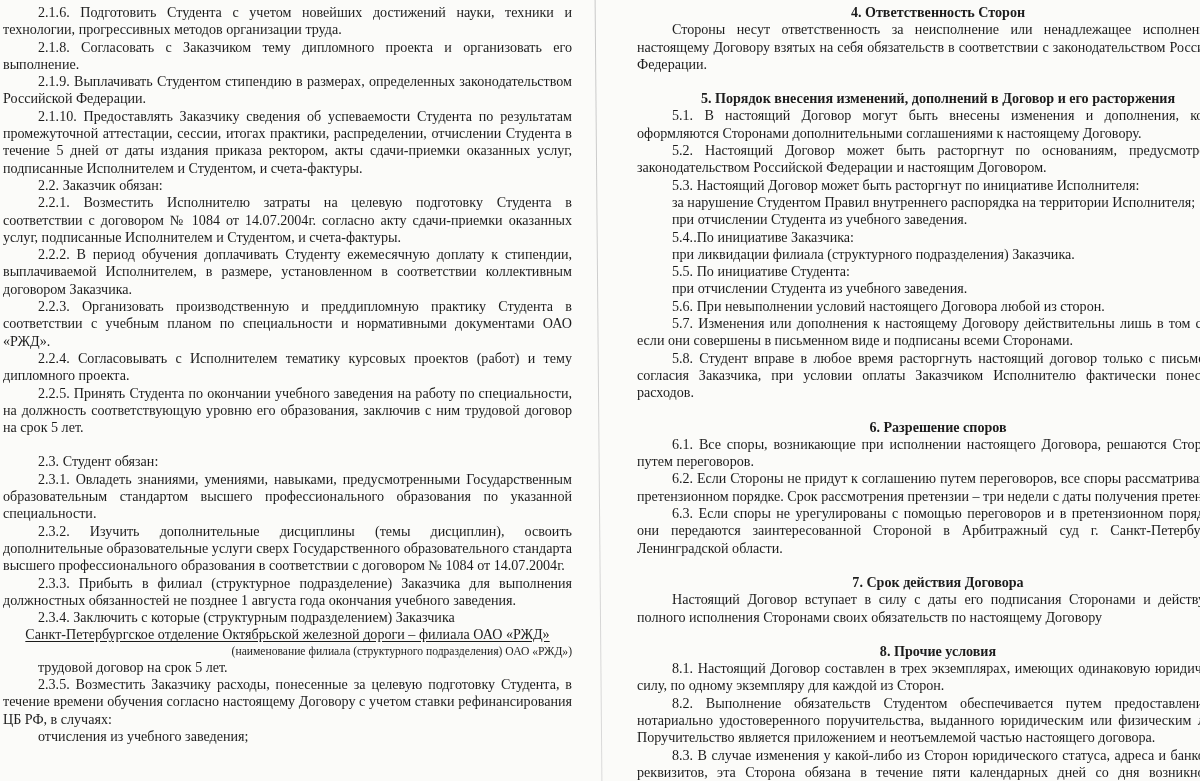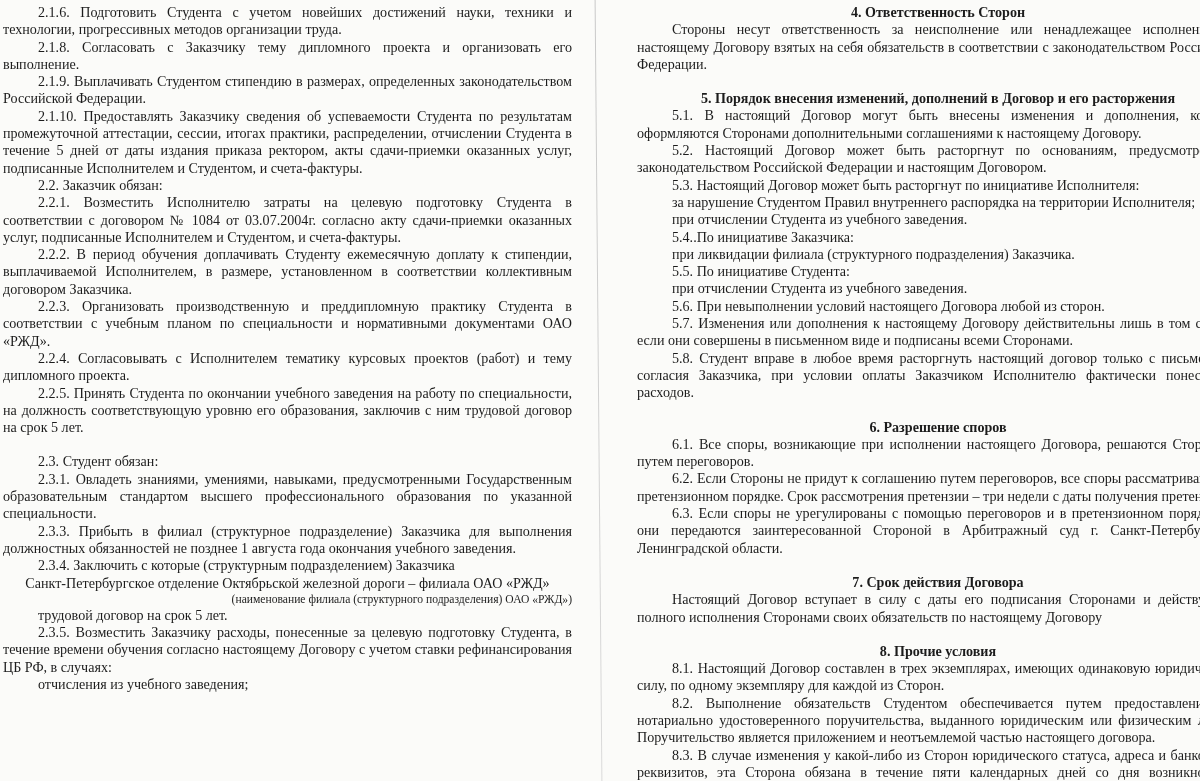--- a/index.html
+++ b/index.html
@@ -29,43 +29,44 @@
   p.noindent { text-indent: 0; padding-left: 35px; }
   p.nojust { text-align: left; }
   .gap { height: 17px; }
   h2 {
     margin: 0; font-size: 14.1px; line-height: 17.3px;
     font-weight: bold; text-align: center;
   }
   .right-head { width: 602px; }
   .branch {
     text-align: center; text-indent: 0; font-size: 14.1px;
-    text-underline-offset: 2px;
+    text-decoration: underline; text-underline-offset: 2px;
   }
   .caption {
     text-align: right; text-indent: 0; font-size: 11.6px; line-height: 15px;
   }
 </style>
 </head>
 <body>
 
 <div class="page page-left">
   <p>2.1.6. Подготовить Студента с учетом новейших достижений науки, техники и технологии, прогрессивных методов организации труда.</p>
-  <p>2.1.8. Согласовать с Заказчику тему дипломного проекта и организовать его выполнение.</p>
+  <p>2.1.8. Согласовать с Заказчиком тему дипломного проекта и организовать его выполнение.</p>
   <p>2.1.9. Выплачивать Студентом стипендию в размерах, определенных законодательством Российской Федерации.</p>
   <p>2.1.10. Предоставлять  Заказчику  сведения  об успеваемости Студента по результатам промежуточной аттестации, сессии, итогах практики, распределении,  отчислении  Студента в течение 5 дней от даты издания приказа ректором, акты сдачи-приемки оказанных услуг, подписанные Исполнителем и Студентом, и счета-фактуры.</p>
   <p>2.2. Заказчик обязан:</p>
-  <p>2.2.1. Возместить Исполнителю затраты на целевую подготовку Студента в соответствии с договором   № 1084 от  03.07.2004г. согласно акту сдачи-приемки оказанных услуг, подписанные Исполнителем и Студентом, и счета-фактуры.</p>
+  <p>2.2.1. Возместить Исполнителю затраты на целевую подготовку Студента в соответствии с договором   № 1084 от  14.07.2004г. согласно акту сдачи-приемки оказанных услуг, подписанные Исполнителем и Студентом, и счета-фактуры.</p>
   <p>2.2.2. В период обучения доплачивать Студенту ежемесячную доплату к стипендии, выплачиваемой Исполнителем,  в размере, установленном в соответствии  коллективным договором Заказчика.</p>
   <p>2.2.3. Организовать производственную и преддипломную практику Студента в соответствии с учебным планом по специальности и нормативными документами ОАО «РЖД».</p>
   <p>2.2.4. Согласовывать с Исполнителем тематику курсовых проектов (работ) и тему дипломного проекта.</p>
   <p>2.2.5. Принять Студента по окончании учебного заведения  на работу по специальности, на должность соответствующую уровню его образования, заключив с ним трудовой договор на срок 5 лет.</p>
   <div class="gap"></div>
   <p>2.3. Студент  обязан:</p>
   <p>2.3.1. Овладеть знаниями, умениями, навыками, предусмотренными Государственным образовательным  стандартом  высшего  профессионального  образования  по  указанной специальности.</p>
+  <p>2.3.2. Изучить дополнительные дисциплины (темы дисциплин), освоить дополнительные образовательные услуги сверх Государственного образовательного стандарта  высшего профессионального образования в соответствии с  договором № 1084 от 14.07.2004г.</p>
   <p>2.3.3. Прибыть в филиал (структурное подразделение) Заказчика для выполнения должностных обязанностей не позднее  1 августа года окончания  учебного заведения.</p>
   <p>2.3.4. Заключить с которые (структурным подразделением)  Заказчика</p>
   <p class="branch">Санкт-Петербургское отделение Октябрьской железной дороги – филиала ОАО «РЖД»</p>
   <p class="caption">(наименование филиала (структурного подразделения) ОАО «РЖД»)</p>
   <p class="noindent nojust">трудовой договор на срок 5 лет.</p>
   <p>2.3.5. Возместить  Заказчику расходы, понесенные  за целевую подготовку  Студента,  в течение времени обучения согласно   настоящему Договору  с учетом ставки рефинансирования ЦБ РФ, в случаях:</p>
   <p class="nojust">отчисления  из учебного заведения;</p>
 
 </div>
 

